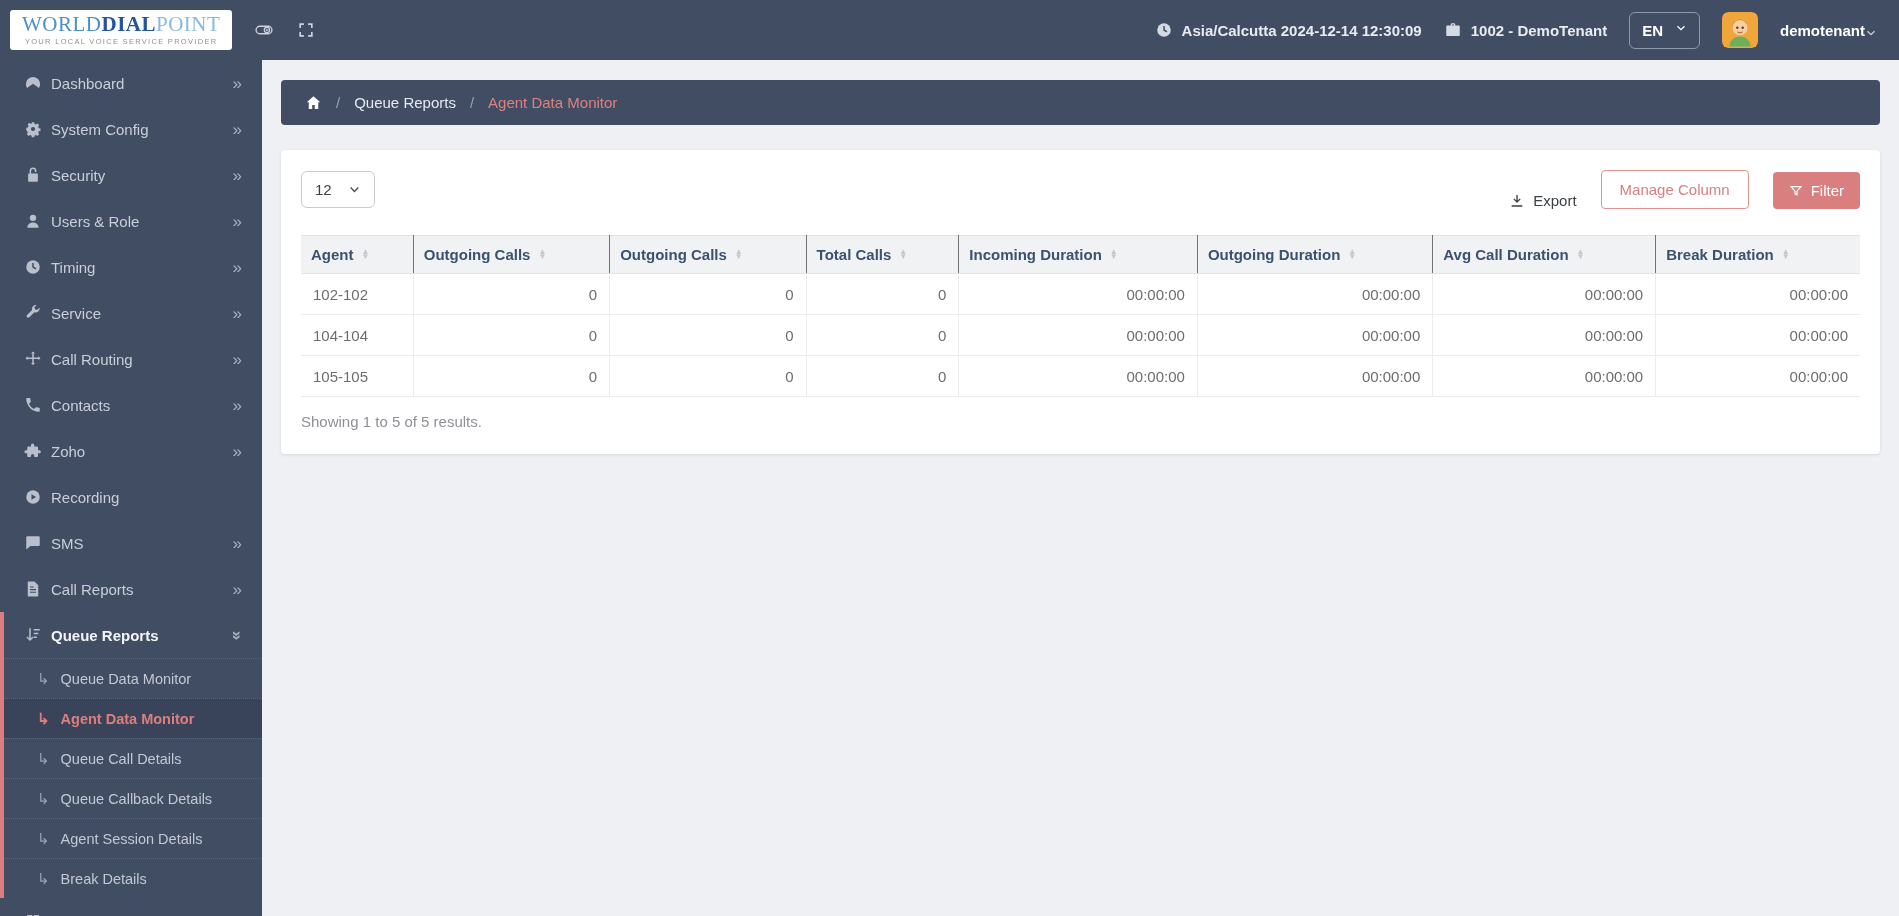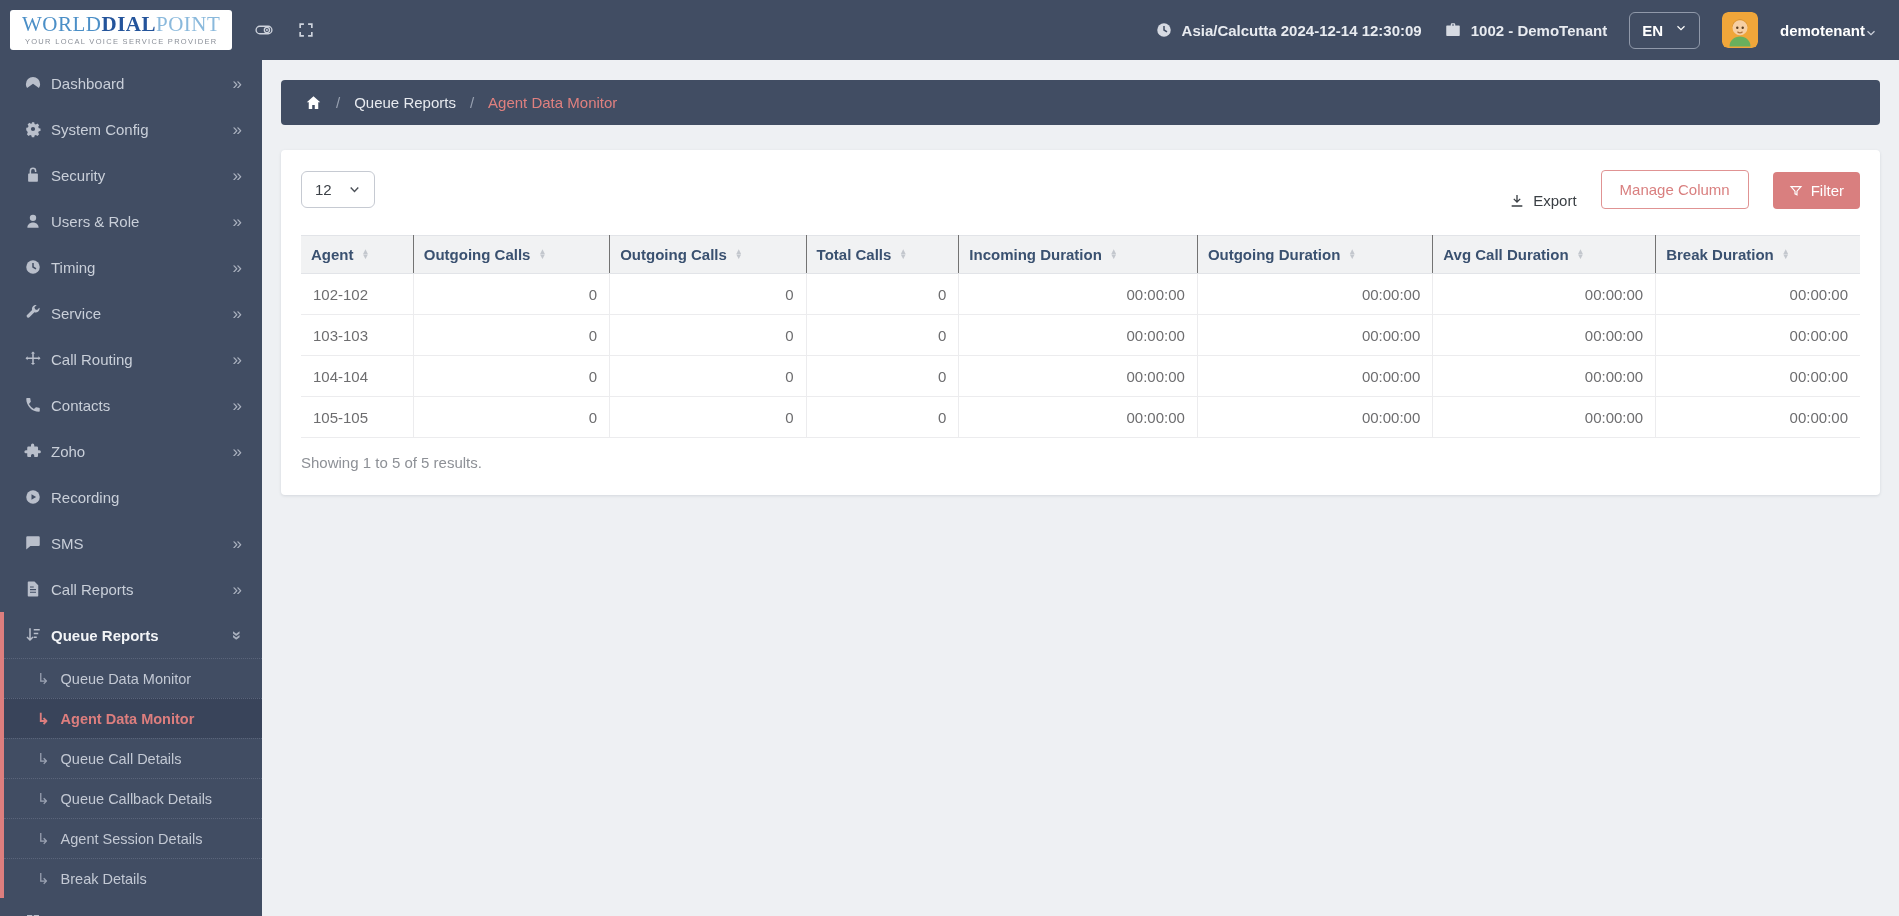--- a/index.html
+++ b/index.html
@@ -417,30 +417,20 @@
               <td class="">102-102</td>
               <td class="num">0</td>
               <td class="num">0</td>
               <td class="num">0</td>
               <td class="num">00:00:00</td>
               <td class="num">00:00:00</td>
               <td class="num">00:00:00</td>
               <td class="num">00:00:00</td>
             </tr>
             <tr>
-              <td class="">103-103</td>
-              <td class="num">0</td>
-              <td class="num">0</td>
-              <td class="num">0</td>
-              <td class="num">00:00:00</td>
-              <td class="num">00:00:00</td>
-              <td class="num">00:00:00</td>
-              <td class="num">00:00:00</td>
-            </tr>
-            <tr>
               <td class="">104-104</td>
               <td class="num">0</td>
               <td class="num">0</td>
               <td class="num">0</td>
               <td class="num">00:00:00</td>
               <td class="num">00:00:00</td>
               <td class="num">00:00:00</td>
               <td class="num">00:00:00</td>
             </tr>
             <tr>

